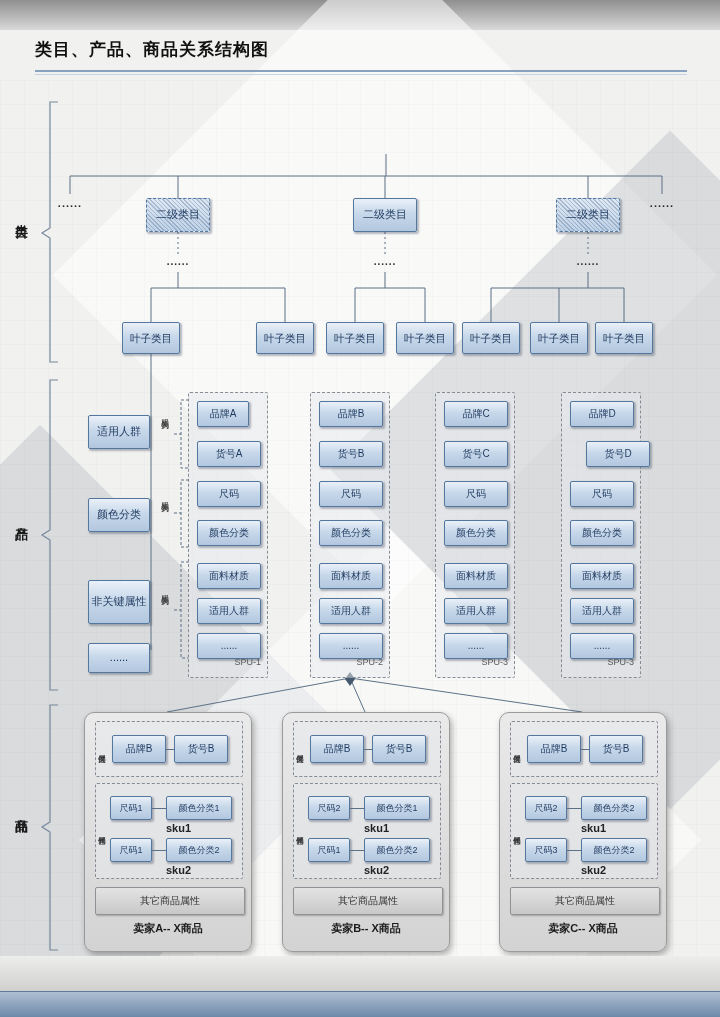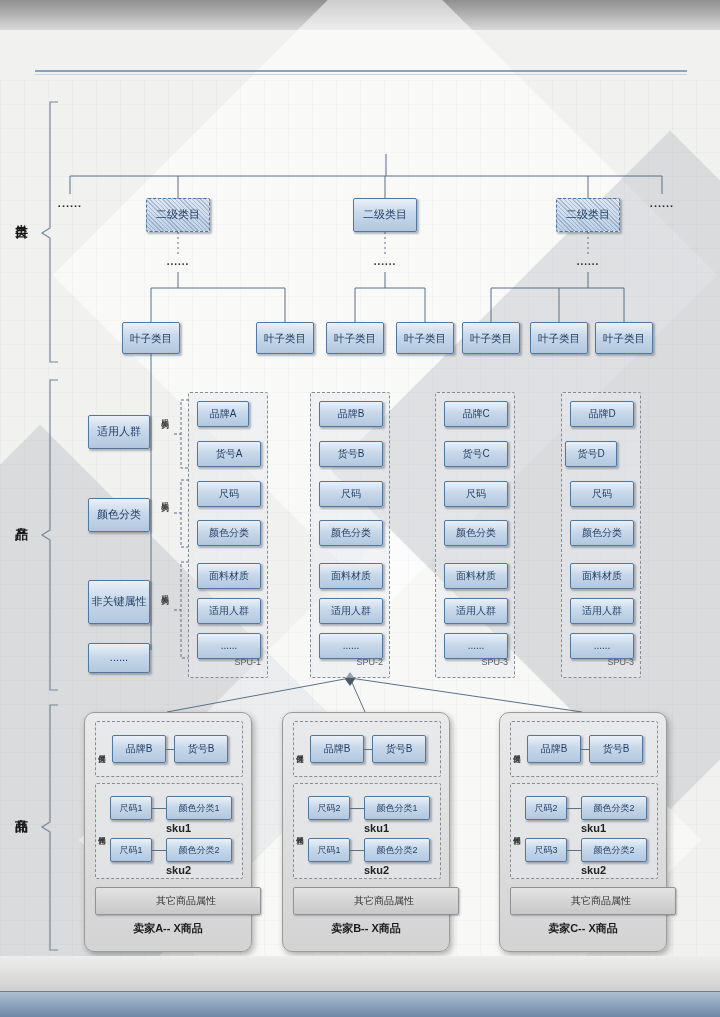--- a/index.html
+++ b/index.html
@@ -15,21 +15,21 @@
      border:1px solid #54779e;border-radius:2px;
      box-shadow:1.5px 1.5px 2px rgba(50,60,80,.35);
      color:#1f3a5f;font-size:11px;text-align:center;line-height:1.2;padding:0 2px;box-sizing:border-box;}
   .hatch{background-image:repeating-linear-gradient(45deg,rgba(85,115,155,.38) 0 1px,rgba(0,0,0,0) 1px 3px),
          linear-gradient(180deg,#dfe8f3,#bfd2e6);border-style:dashed;}
   .dp{position:absolute;border:1px dashed #878c94;background:rgba(231,233,238,.5);border-radius:2px;box-sizing:border-box;}
   .card{position:absolute;width:166px;height:238px;background:linear-gradient(180deg,#eaeaea,#d3d3d3);
         border:1px solid #9a9a9a;border-radius:10px;box-shadow:2px 3px 6px rgba(0,0,0,.3);}
   .gb{position:absolute;display:flex;align-items:center;justify-content:center;
       background:linear-gradient(180deg,#e3e3e3,#c8c8c8);border:1px solid #8f9398;border-radius:2px;
-      font-size:10px;color:#333;box-shadow:1px 1px 2px rgba(0,0,0,.25);padding-left:16px;}
+      font-size:10px;color:#333;box-shadow:1px 1px 2px rgba(0,0,0,.25);}
   .el{position:absolute;font-weight:bold;color:#2b2b2b;letter-spacing:1px;font-size:11px;text-align:center;}
   .note{position:absolute;font-size:8px;color:#3c3c3c;writing-mode:vertical-rl;text-orientation:upright;line-height:1;letter-spacing:1px;}
   .vlab{position:absolute;font-size:7.5px;color:#333;writing-mode:vertical-rl;text-orientation:upright;line-height:1;left:2px;top:50%;transform:translateY(-50%);}
   .slab{position:absolute;font-size:13px;font-weight:bold;color:#1a1a1a;writing-mode:vertical-rl;text-orientation:upright;letter-spacing:2px;}
   .spul{position:absolute;font-size:9px;color:#5a5a5a;right:6px;top:264px;}
   .sku{position:absolute;font-size:11px;font-weight:bold;color:#222;text-align:left;}
   .cl{position:absolute;height:1px;background:#5c7186;}
   .ctitle{position:absolute;left:0;top:208px;width:100%;text-align:center;font-size:11px;font-weight:bold;color:#1c1c1c;}
   .title{position:absolute;left:35px;top:38px;font-size:17px;font-weight:bold;color:#111;letter-spacing:1px;}
   .topbar{position:absolute;left:0;top:0;width:720px;height:30px;background:linear-gradient(180deg,#8f8f8f,#d9d9d9);}
@@ -94,20 +94,21 @@
         <path d="M189,562 H181 V658 H189"></path>
           <path d="M174,610 H181"></path>
       </g>
       <path d="M350,678 L167,712"></path>
       <path d="M350,678 L365,712"></path>
       <path d="M350,678 L582,712"></path>
     </g>
     <polygon points="350,672 355,679 350,686 345,679" fill="#44586e"></polygon>
   </svg>
 
+  <div class="title">类目、产品、商品关系结构图</div>
   <div class="ul1"></div>
   <div class="ul2"></div>
 
   <div class="slab" style="left:12px;top:214px;">类目</div>
   <div class="slab" style="left:12px;top:516px;">产品</div>
   <div class="slab" style="left:12px;top:808px;">商品</div>
 
 
   <div class="el" style="left:46px;top:197px;width:48px;">......</div>
   <div class="b hatch" style="left:146px;top:198px;width:64px;height:34px;">二级类目</div>
@@ -161,21 +162,21 @@
     <div class="b" style="left:8px;top:48px;width:64px;height:26px;font-size:10px;">货号C</div>
     <div class="b" style="left:8px;top:88px;width:64px;height:26px;font-size:10px;">尺码</div>
     <div class="b" style="left:8px;top:127px;width:64px;height:26px;font-size:10px;">颜色分类</div>
     <div class="b" style="left:8px;top:170px;width:64px;height:26px;font-size:10px;">面料材质</div>
     <div class="b" style="left:8px;top:205px;width:64px;height:26px;font-size:10px;">适用人群</div>
     <div class="b" style="left:8px;top:240px;width:64px;height:26px;font-size:10px;">......</div>
     <div class="spul">SPU-3</div>
   </div>
   <div class="dp" style="left:561px;top:392px;width:80px;height:286px;">
     <div class="b" style="left:8px;top:8px;width:64px;height:26px;font-size:10px;">品牌D</div>
-    <div class="b" style="left:3px;top:48px;width:52px;height:26px;font-size:10px;">货号D</div>
+    <div class="b" style="left:24px;top:48px;width:64px;height:26px;font-size:10px;">货号D</div>
     <div class="b" style="left:8px;top:88px;width:64px;height:26px;font-size:10px;">尺码</div>
     <div class="b" style="left:8px;top:127px;width:64px;height:26px;font-size:10px;">颜色分类</div>
     <div class="b" style="left:8px;top:170px;width:64px;height:26px;font-size:10px;">面料材质</div>
     <div class="b" style="left:8px;top:205px;width:64px;height:26px;font-size:10px;">适用人群</div>
     <div class="b" style="left:8px;top:240px;width:64px;height:26px;font-size:10px;">......</div>
     <div class="spul">SPU-3</div>
   </div>
 
   <div class="card" style="left:84px;top:712px;">
     <div class="dp" style="left:10px;top:8px;width:148px;height:56px;">

